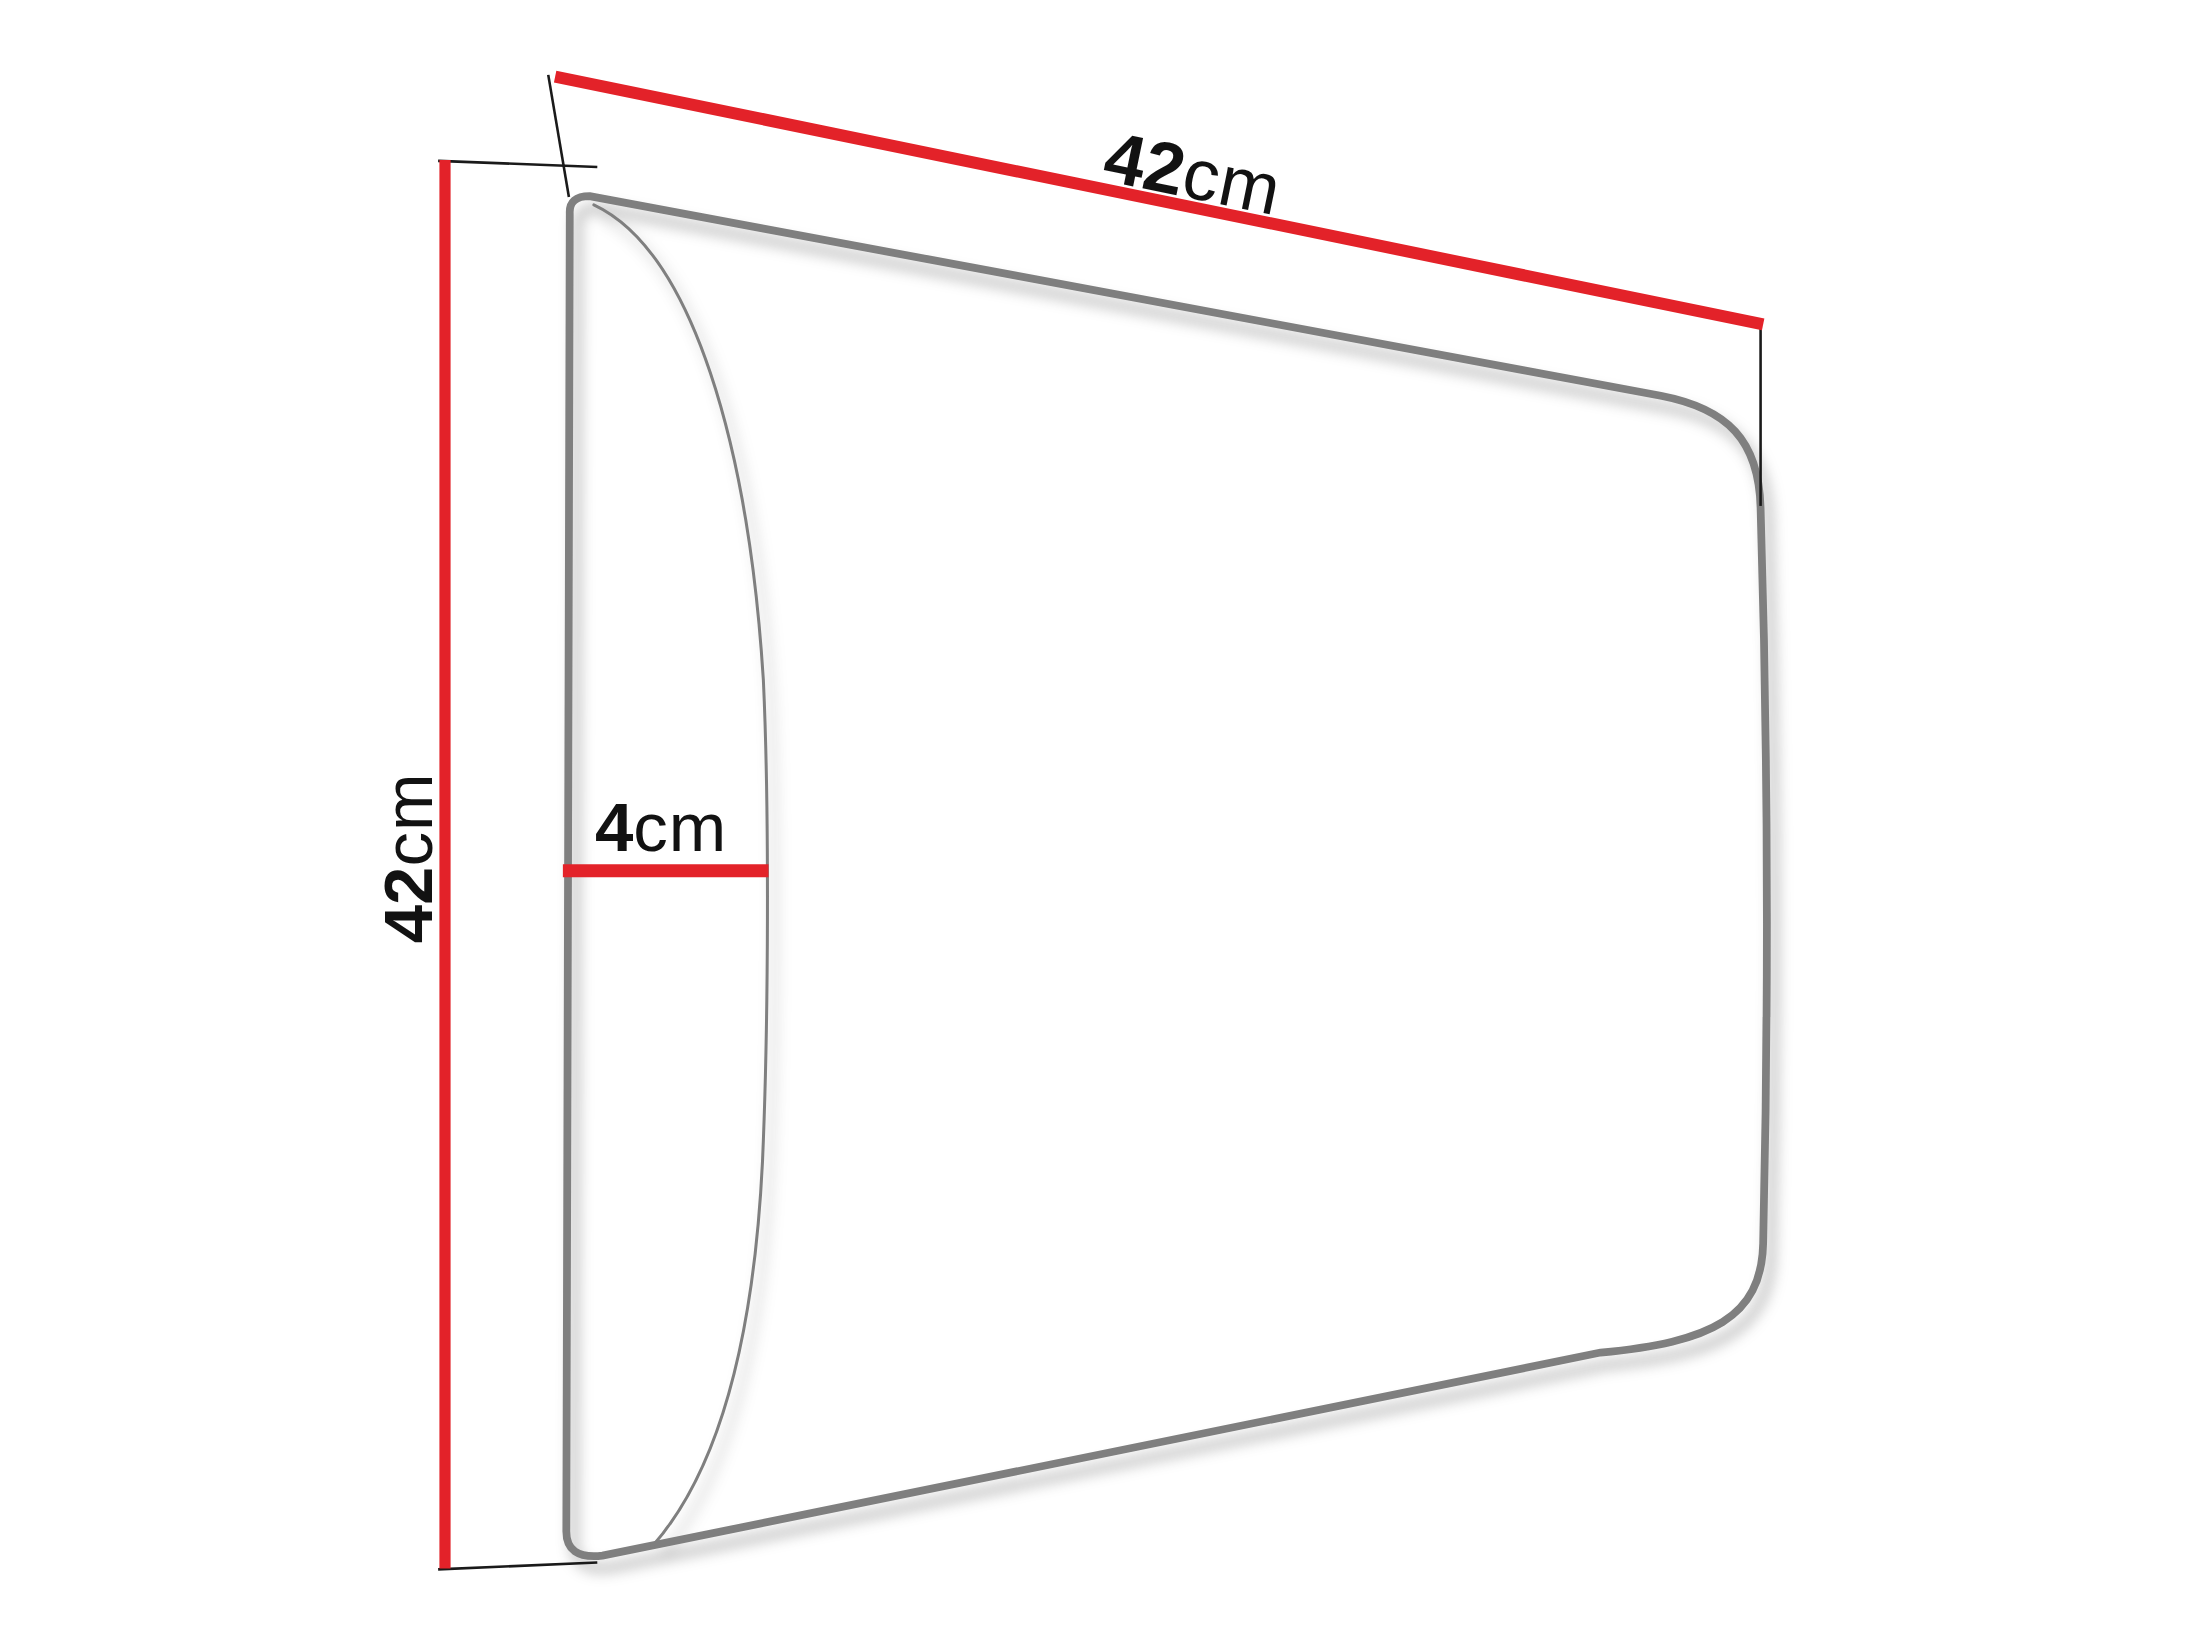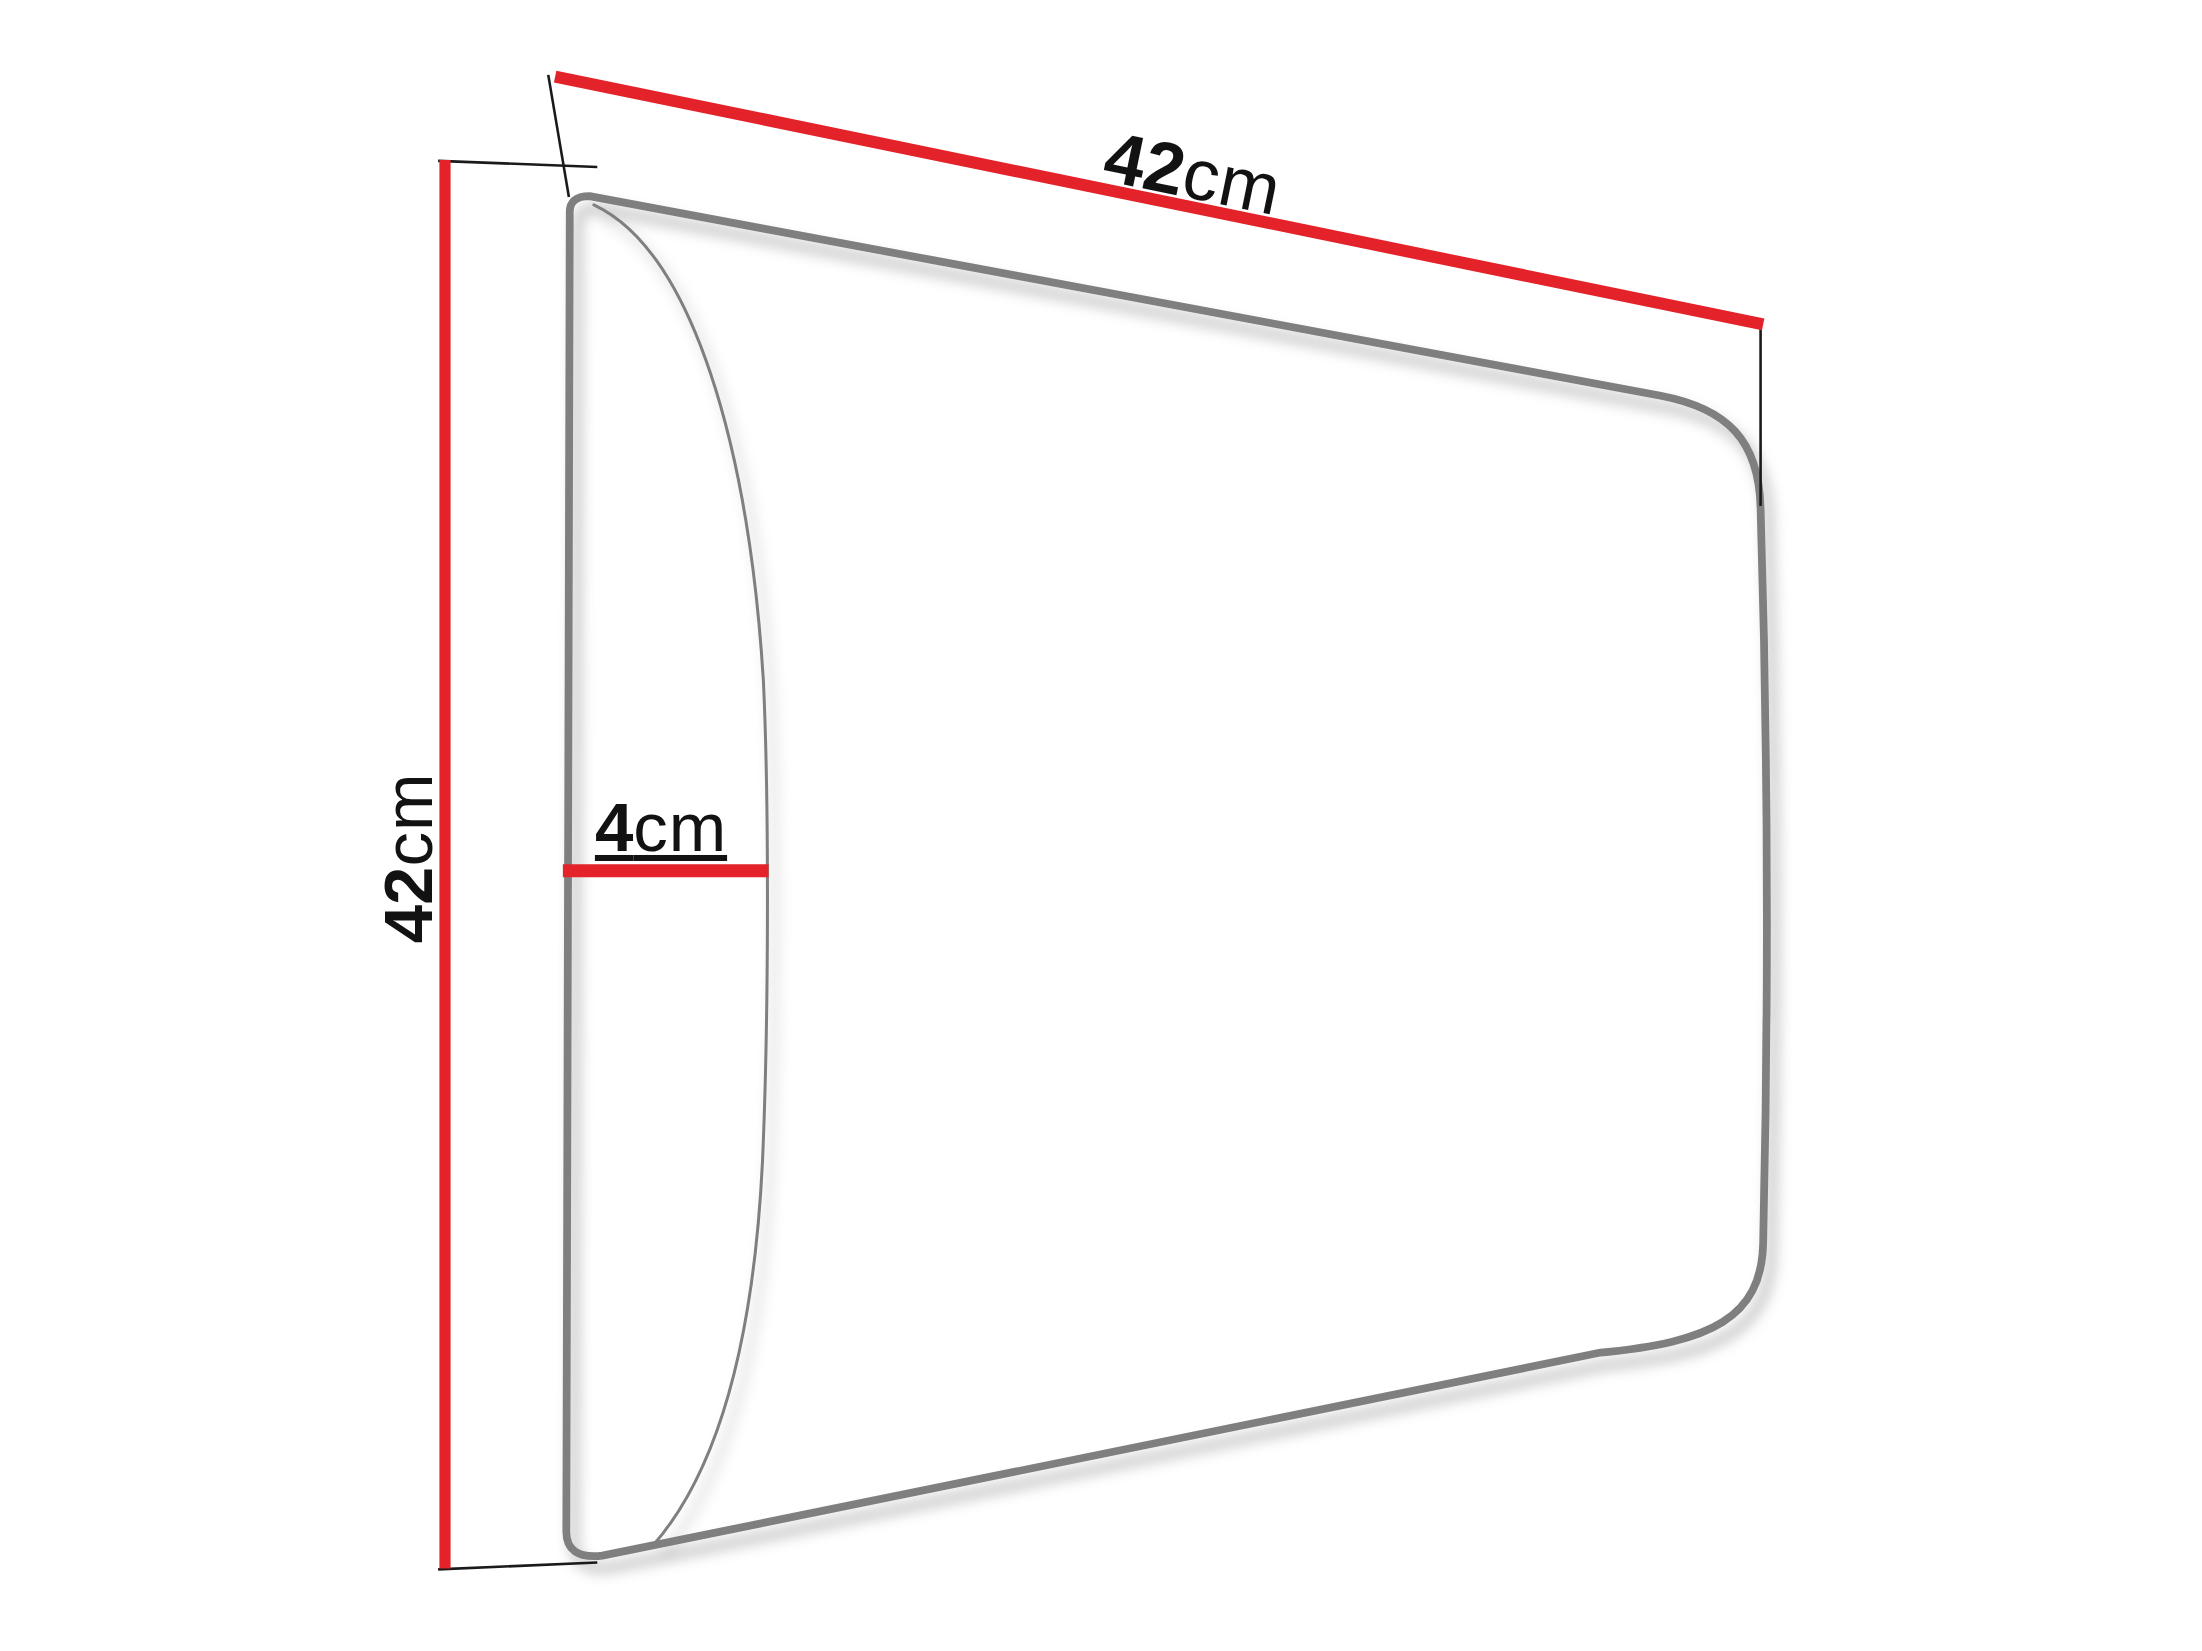--- a/index.html
+++ b/index.html
@@ -68,21 +68,20 @@
     left: 408px;
     top: 858px;
     font-size: 69px;
     transform: translate(-50%, -50%) rotate(-90deg);
   }
   #label-depth {
     left: 661px;
     top: 833px;
     font-size: 69px;
     transform: translate(-50%, -58%);
-    text-decoration: underline;
   }
 </style>
 </head>
 <body>
 
 <div id="stage">
 
   <svg id="diagram-svg" width="2203" height="1652" viewBox="0 0 2560 1920">
 
     <g class="panel-shadow">

